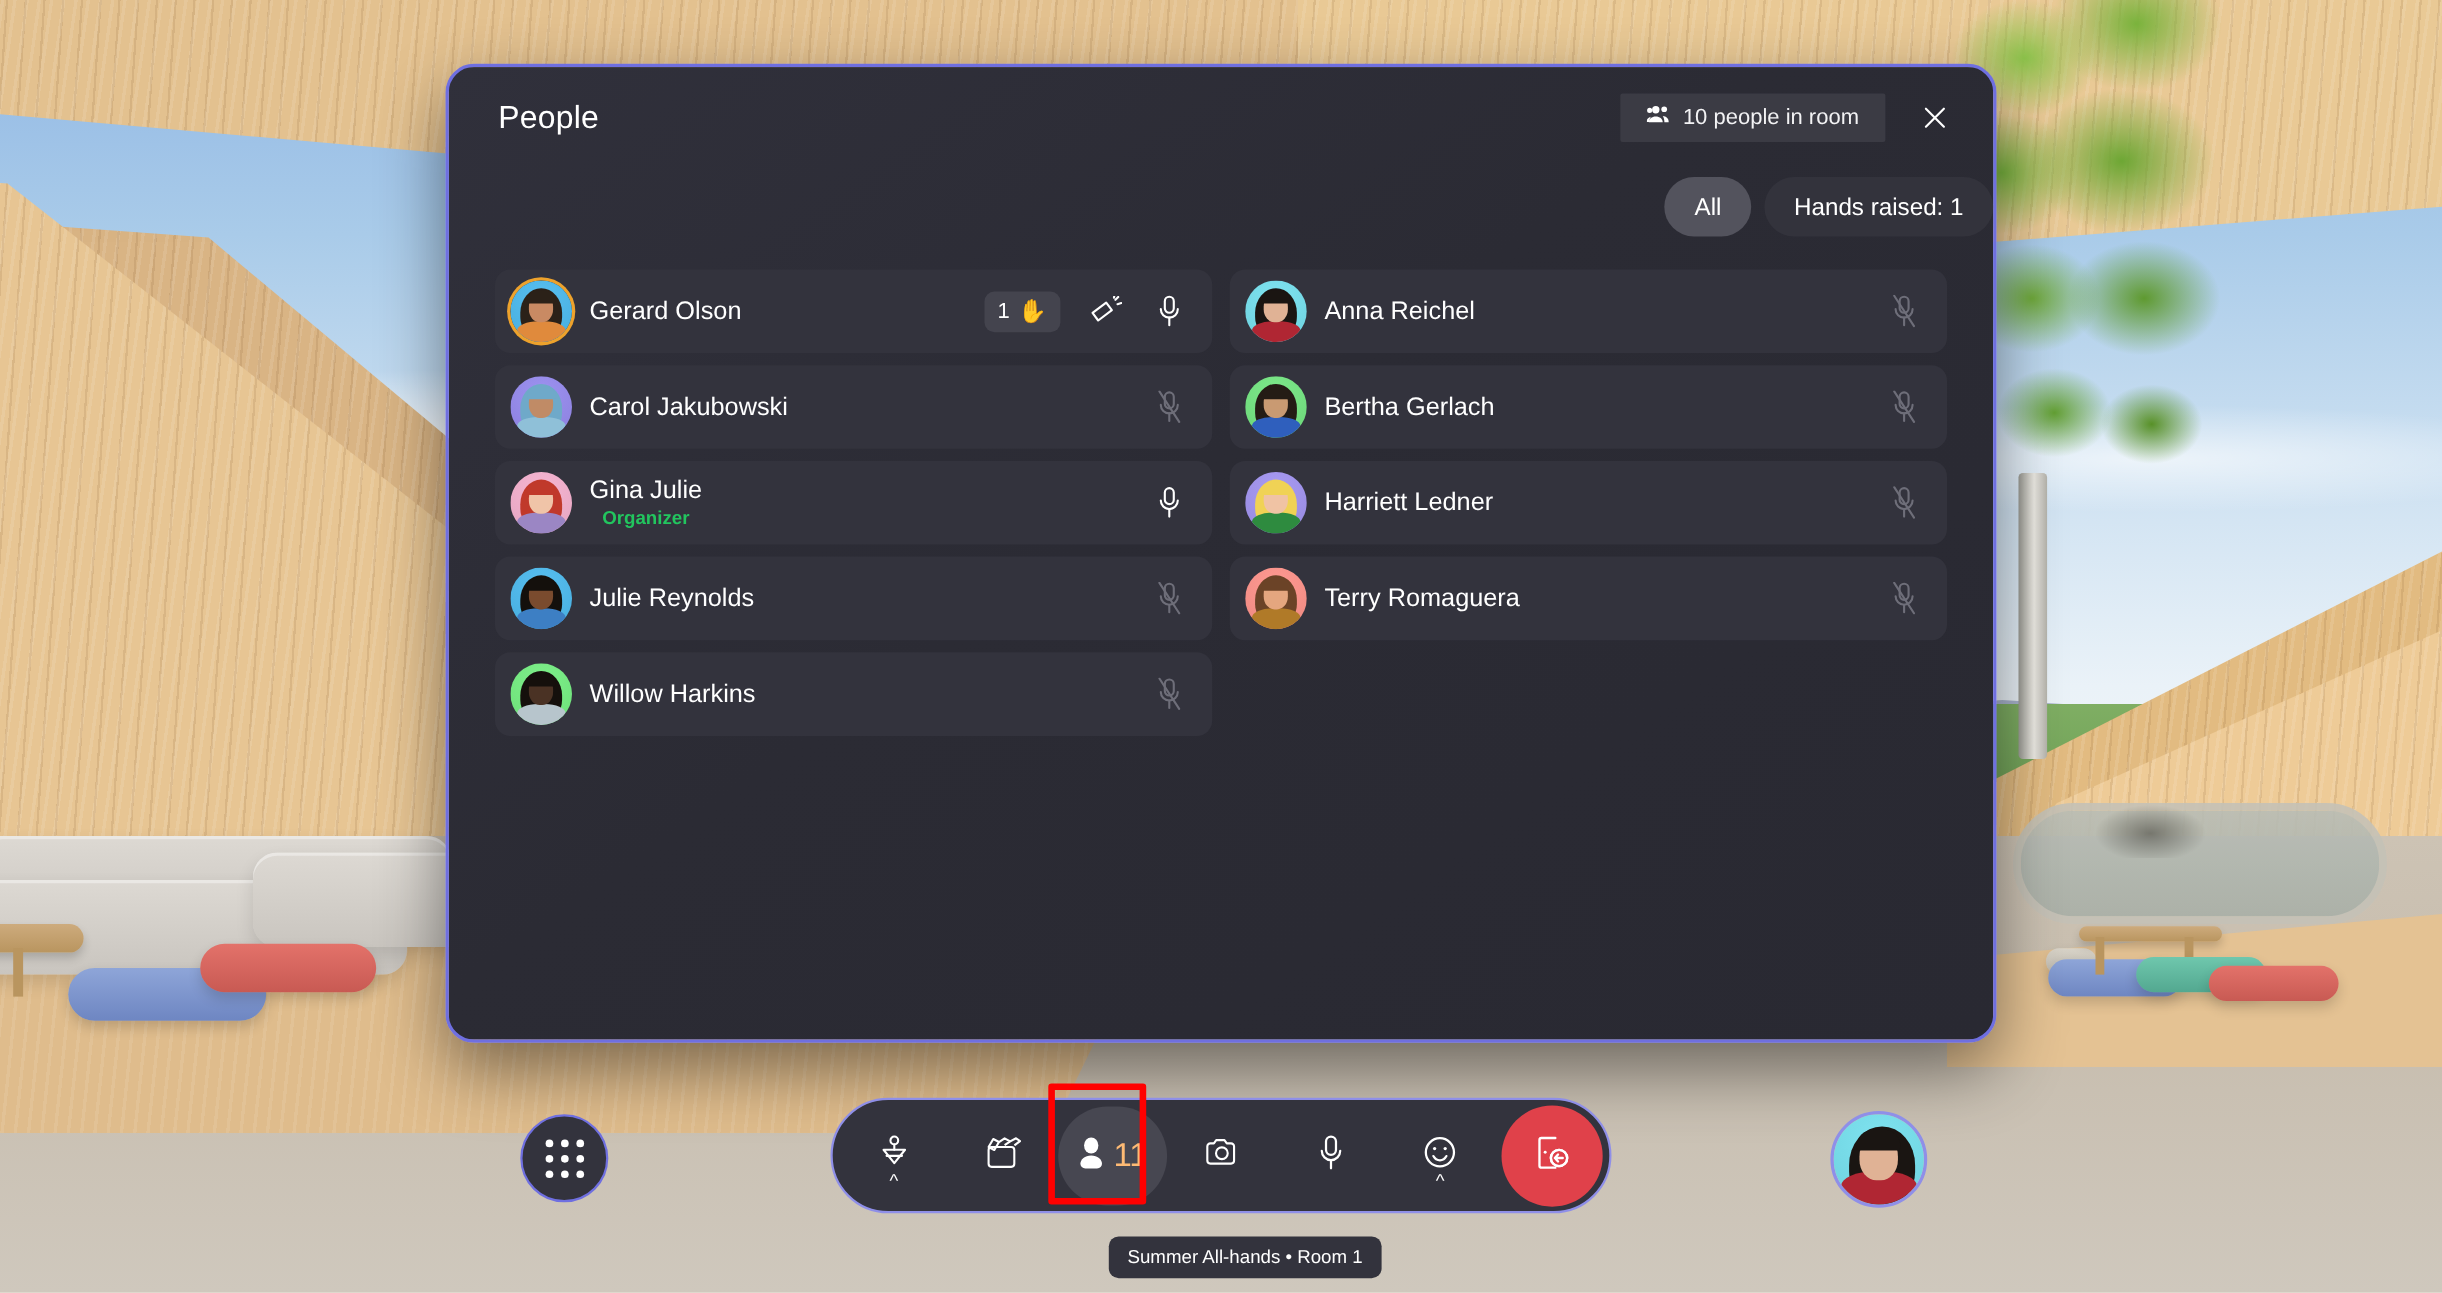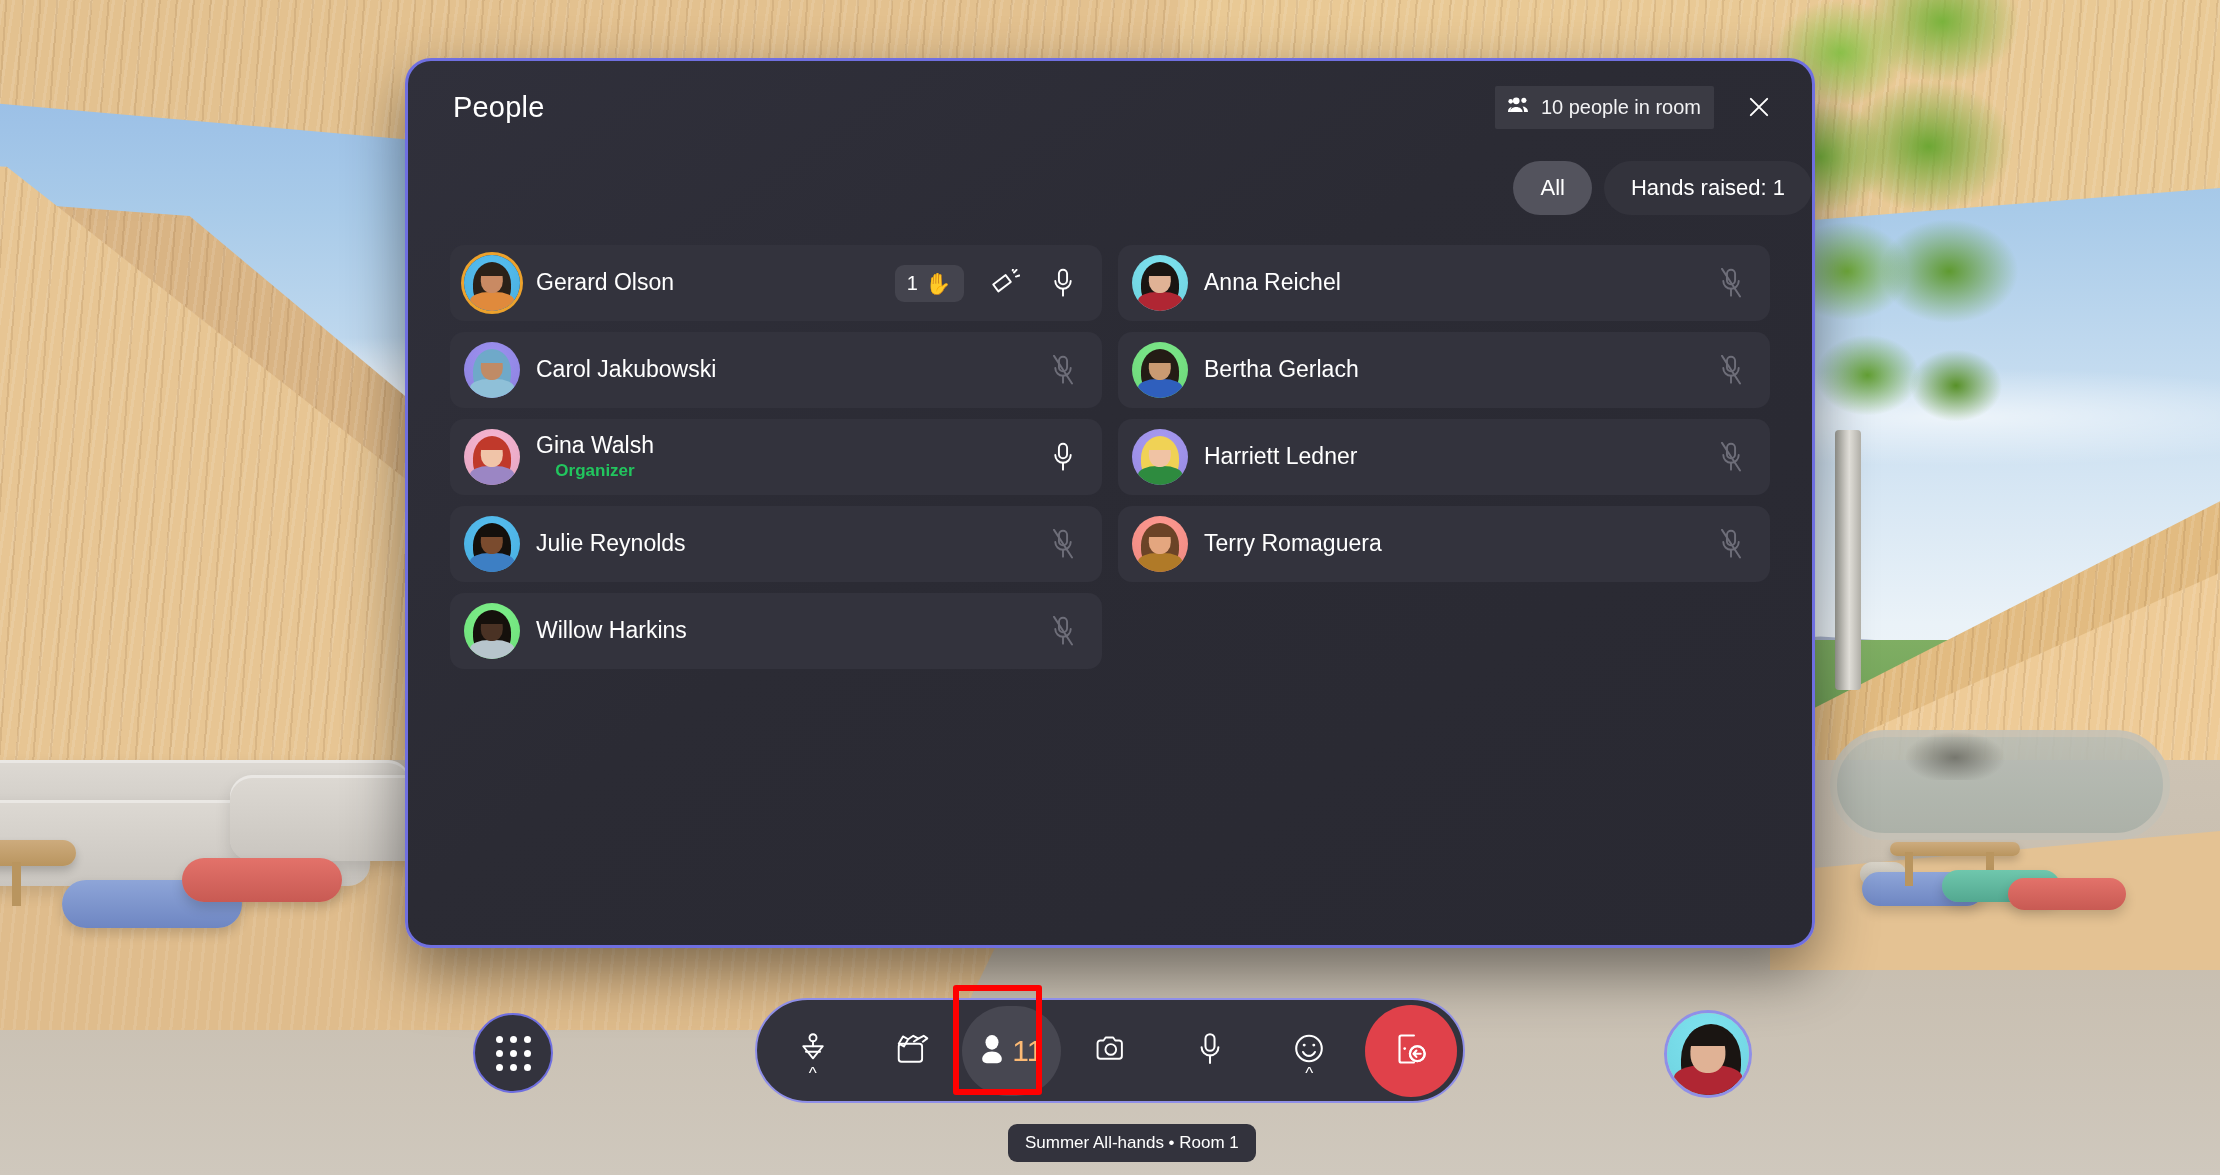--- a/index.html
+++ b/index.html
@@ -171,21 +171,21 @@
   .panel-title {
     font-size: 29px; font-weight: 400; color: #ffffff; letter-spacing: .2px;
   }
   .header-right {
     margin-left: auto; display: flex; align-items: center; gap: 22px;
   }
   .room-count-badge {
     display: flex; align-items: center; gap: 10px;
     background: #3b3b44;
     border-radius: 2px;
-    padding: 10px 13px;
+    padding: 10px 24px;
     color: #f2f2f4; font-size: 20px;
   }
   .close-btn {
     width: 46px; height: 46px;
     display: flex; align-items: center; justify-content: center;
     color: #ffffff; cursor: pointer; border-radius: 8px;
   }
 
   .filter-row {
     display: flex; align-items: center; gap: 12px;
@@ -525,21 +525,21 @@
               <div class="face">
                 <div class="bg" style="background:radial-gradient(circle at 50% 28%, #f6b6d2, #e4a4c0);"></div>
                 <div class="hair-back" style="left:8.96px; top:7.28px; width:38.080000000000005px; height:44.800000000000004px; background:#c0392b;"></div>
                 <div class="body" style="bottom:0; width:43.68px; height:19.040000000000003px; background:#9b86c4;"></div>
                 <div class="head" style="top:11.200000000000001px; width:22.400000000000002px; height:26.88px; background:#f0c4a8;"></div>
                 <div class="hair-top" style="top:8.68px; width:25.76px; height:12.32px; border-radius:13.44px 13.44px 3.36px 3.36px; background:#c0392b;"></div>
               </div>
             </div>
           </div>
           <div class="person-meta">
-            <div class="person-name">Gina Walsh</div>
+            <div class="person-name">Gina Julie</div>
             <div class="person-role">Organizer</div>
           </div>
           <div class="row-actions">
             <div class="icon-btn">
               <svg width="22" height="30" viewBox="0 0 20 28" fill="none" stroke="#ffffff" stroke-width="1.8" stroke-linecap="round">
                 <rect x="6.2" y="1.6" width="7.6" height="13.6" rx="3.8"></rect>
                 <path d="M2.8 12.2c0 4.0 3.2 7.2 7.2 7.2s7.2-3.2 7.2-7.2"></path>
                 <path d="M10 19.4V25.8"></path>
               </svg>
             </div>

